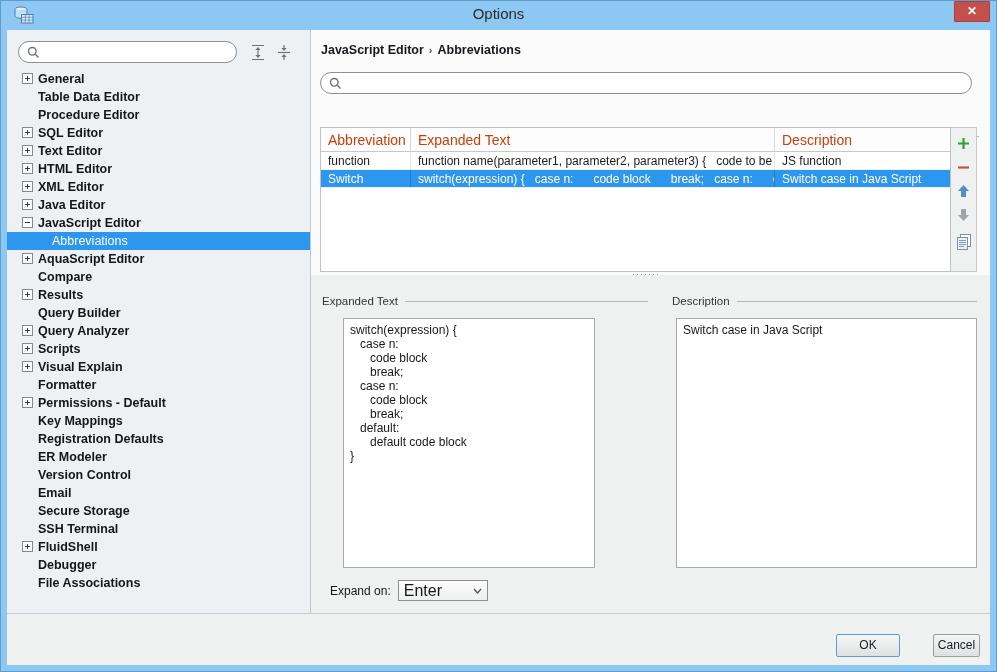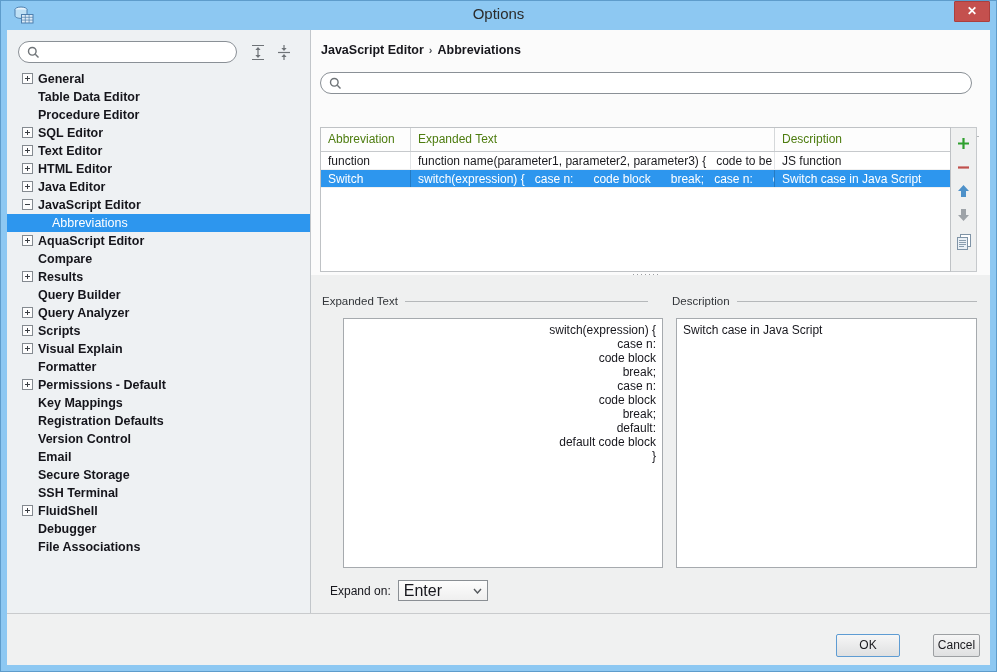--- a/index.html
+++ b/index.html
@@ -49,21 +49,21 @@
   .main-search { position:absolute; left:9px; top:42px; width:652px; }
 
   .group-head { position:absolute; display:flex; align-items:center; font-size:11.5px; color:#33363A; }
   .group-head .line { flex:1; border-top:1px solid #B5B8BA; margin-left:7px; margin-top:1px; }
 
   .abbrev-head { left:10px; top:100px; width:658px; }
 
   .table { position:absolute; left:9px; top:97px; width:631px; height:145px; background:#fff;
            border:1px solid #BFC2C5; overflow:hidden; }
   .thead { display:flex; height:24px; border-bottom:1px solid #C6C9CC; background:#FDFDFD; }
-  .hcell { font-size:12px; color:#4d7c0f; padding:4px 0 0 7px; border-right:1px solid #D5D8DA; white-space:pre; }
+  .hcell { font-size:14px; color:#c2410c; padding:4px 0 0 7px; border-right:1px solid #D5D8DA; white-space:pre; }
   .trow { display:flex; height:18px; line-height:18px; border-bottom:1px solid #F0F0F0; }
   .tcell { font-size:12px; color:#1B1B1F; padding-left:7px; border-right:1px solid #E3E5E7;
            white-space:pre; overflow:hidden; }
   .c0 { width:90px; flex:none; } .c1 { width:364px; flex:none; } .c2 { flex:1; border-right:none; }
   .trow.selected { background:#2D96EE;justify-content:center; }
   .trow.selected .tcell { color:#fff; border-right-color:rgba(0,0,0,0.18); }
 
   .actions { position:absolute; left:640px; top:97px; width:26px; height:145px; background:#EFF0F0;
              border:1px solid #C6C9CC; border-left:none; display:flex; flex-direction:column;
              align-items:center; padding-top:7px; }
@@ -73,21 +73,21 @@
 
   .splitter { position:absolute; left:0; top:242px; width:679px; height:6px; cursor:row-resize; }
   .splitter .grip { position:absolute; left:322px; top:2px; width:26px; height:3px;
        background:repeating-linear-gradient(90deg,#9A9DA0 0,#9A9DA0 1px,transparent 1px,transparent 4px); }
 
   .lower { position:absolute; left:0; top:245px; width:679px; height:338px; background:#EFF0F0; }
   .exp-head { left:11px; top:20px; width:326px; }
   .desc-head { left:361px; top:20px; width:305px; }
   .textbox { position:absolute; background:#fff; border:1px solid #A6AAAE; font-size:12px;
              line-height:14px; color:#17171D; padding:4px 6px; white-space:pre; overflow:hidden; }
-  .exp-box { left:32px; top:43px; width:320px; height:250px;text-align:right; }
+  .exp-box { left:32px; top:43px; width:252px; height:250px; }
   .desc-box { left:365px; top:43px; width:301px; height:250px; }
 
   .expand-on-row { position:absolute; left:19px; top:305px; height:21px; display:flex; align-items:center; }
   .expand-on-label { font-size:12px; color:#17171D; margin-right:7px; }
   .dropdown { width:90px; height:21px; border:1px solid #8A8F94; background:linear-gradient(#FDFDFD,#EFEFEF);
               display:flex; align-items:center; font-size:16px; color:#17171D; padding-left:5px; cursor:pointer; }
   .dropdown .dd-value { flex:1; }
   .dropdown svg { margin-right:5px; }
 
   
@@ -136,34 +136,36 @@
         <path d="M9 10l-2.6 3h5.2z" fill="#6E7377"></path>
       </svg>
     </div>
     <div class="tree">
         <div class="tree-item"><span class="expander plus"></span><span>General</span></div>
         <div class="tree-item"><span>Table Data Editor</span></div>
         <div class="tree-item"><span>Procedure Editor</span></div>
         <div class="tree-item"><span class="expander plus"></span><span>SQL Editor</span></div>
         <div class="tree-item"><span class="expander plus"></span><span>Text Editor</span></div>
         <div class="tree-item"><span class="expander plus"></span><span>HTML Editor</span></div>
+        <div class="tree-item"><span class="expander plus"></span><span>XML Editor</span></div>
         <div class="tree-item"><span class="expander plus"></span><span>Java Editor</span></div>
         <div class="tree-item"><span class="expander minus"></span><span>JavaScript Editor</span></div>
         <div class="tree-item child selected"><span>Abbreviations</span></div>
         <div class="tree-item"><span class="expander plus"></span><span>AquaScript Editor</span></div>
         <div class="tree-item"><span>Compare</span></div>
         <div class="tree-item"><span class="expander plus"></span><span>Results</span></div>
         <div class="tree-item"><span>Query Builder</span></div>
         <div class="tree-item"><span class="expander plus"></span><span>Query Analyzer</span></div>
         <div class="tree-item"><span class="expander plus"></span><span>Scripts</span></div>
         <div class="tree-item"><span class="expander plus"></span><span>Visual Explain</span></div>
         <div class="tree-item"><span>Formatter</span></div>
         <div class="tree-item"><span class="expander plus"></span><span>Permissions - Default</span></div>
         <div class="tree-item"><span>Key Mappings</span></div>
         <div class="tree-item"><span>Registration Defaults</span></div>
+        <div class="tree-item"><span>ER Modeler</span></div>
         <div class="tree-item"><span>Version Control</span></div>
         <div class="tree-item"><span>Email</span></div>
         <div class="tree-item"><span>Secure Storage</span></div>
         <div class="tree-item"><span>SSH Terminal</span></div>
         <div class="tree-item"><span class="expander plus"></span><span>FluidShell</span></div>
         <div class="tree-item"><span>Debugger</span></div>
         <div class="tree-item"><span>File Associations</span></div>
       </div>
   </div>
 

